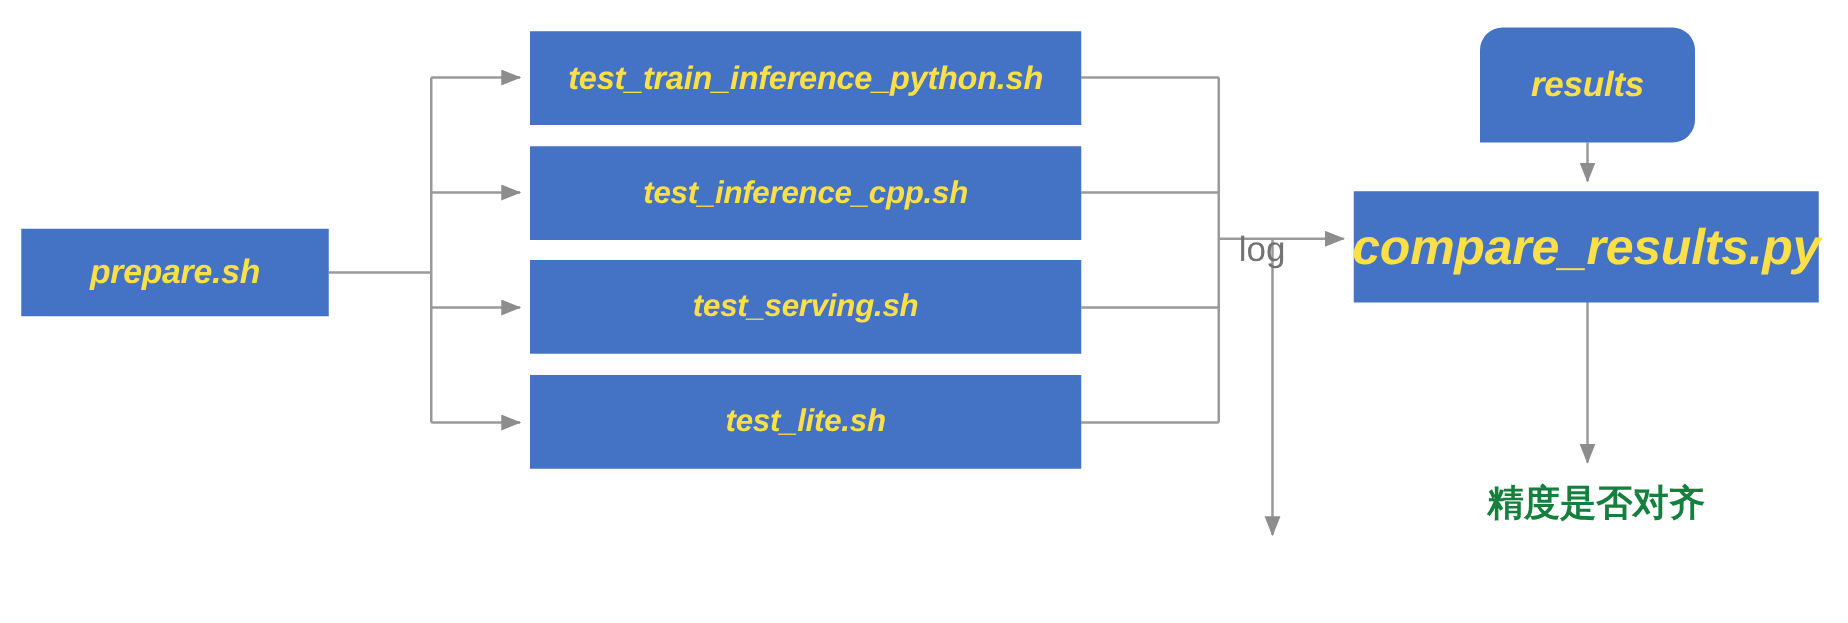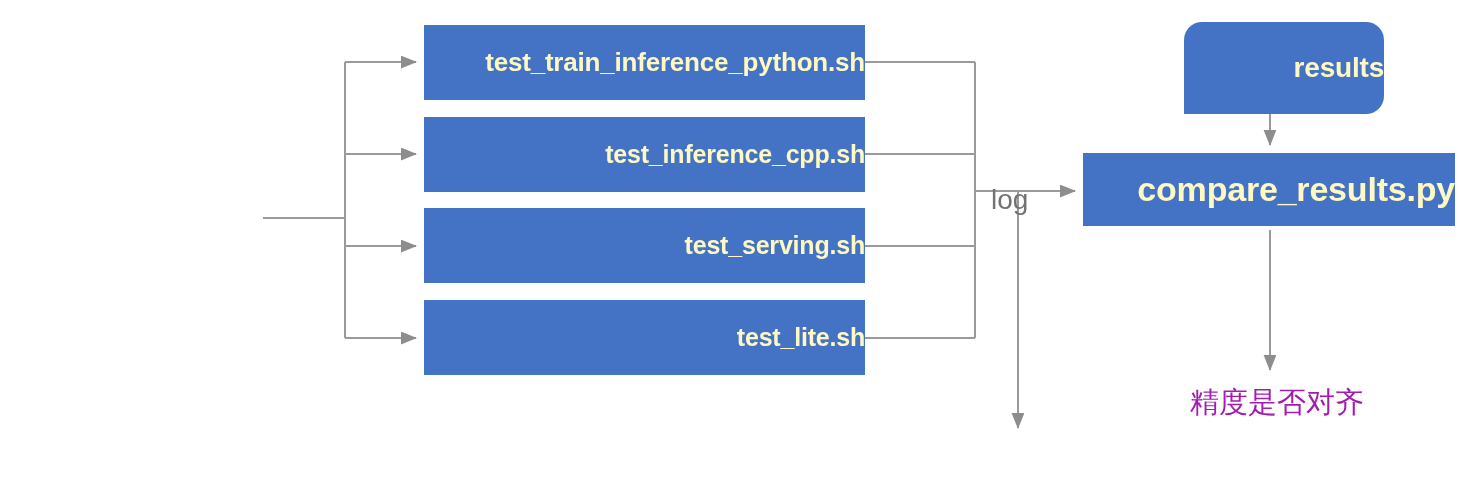--- a/index.html
+++ b/index.html
@@ -23,28 +23,29 @@
     left: 0;
     top: 0;
     width: 1478px;
     height: 498px;
     pointer-events: none;
   }
   .node {
     position: absolute;
     display: flex;
     align-items: center;
-    justify-content: flex-end;
+    justify-content: center;
     background: #4472c4;
-    color: #fef9c3;
+    color: #fde047;
     font-weight: bold;
     letter-spacing: -0.2px;
     text-align: center;
     box-sizing: border-box;
     line-height: 1.1;
+    font-style: italic;
   }
   .node-prepare {
     left: 17px;
     top: 183px;
     width: 246px;
     height: 70px;
     font-size: 27px;
   }
   .node-test {
     left: 424px;
@@ -52,49 +53,49 @@
     height: 75px;
     font-size: 25px;
   }
   .node-test-0 { top: 25px;  font-size: 26px; }
   .node-test-1 { top: 117px; }
   .node-test-2 { top: 208px; }
   .node-test-3 { top: 300px; }
   .node-results {
     left: 1184px;
     top: 22px;
-    width: 200px;
+    width: 172px;
     height: 92px;
     font-size: 28px;
     border-radius: 18px 18px 18px 0;
   }
   .node-compare {
     left: 1083px;
     top: 153px;
     width: 372px;
-    height: 73px;
-    font-size: 34px;
+    height: 89px;
+    font-size: 40px;
   }
   .edge-label {
     position: absolute;
     color: #737373;
     font-size: 28px;
     font-weight: normal;
     white-space: nowrap;
     margin-top: 36px;
   }
   .label-log {
     left: 991px;
     top: 148px;
   }
   .annotation {
     position: absolute;
-    color: #a21caf;
+    color: #15803d;
     font-size: 29px;
-    font-weight: normal;
+    font-weight: bold;
     white-space: nowrap;
     font-family: "DejaVu Sans", "Liberation Sans", sans-serif;
   }
   .ann-function {
     left: 914px;
     top: 443px;
   }
   .ann-precision {
     left: 1190px;
     top: 383px;
@@ -130,20 +131,23 @@
       <path d="M975,191 L1075,191" marker-end="url(#arrow)"></path>
 
       <path d="M1018,191 L1018,428" marker-end="url(#arrow)"></path>
 
       <path d="M1270,114 L1270,145" marker-end="url(#arrow)"></path>
 
       <path d="M1270,230 L1270,370" marker-end="url(#arrow)"></path>
     </g>
   </svg>
 
+  <div class="node node-prepare">
+    <span>prepare.sh</span>
+  </div>
 
   <div class="node node-test node-test-0">
     <span>test_train_inference_python.sh</span>
   </div>
 
   <div class="node node-test node-test-2">
     <span>test_serving.sh</span>
   </div>
 
   <div class="node node-test node-test-1">

